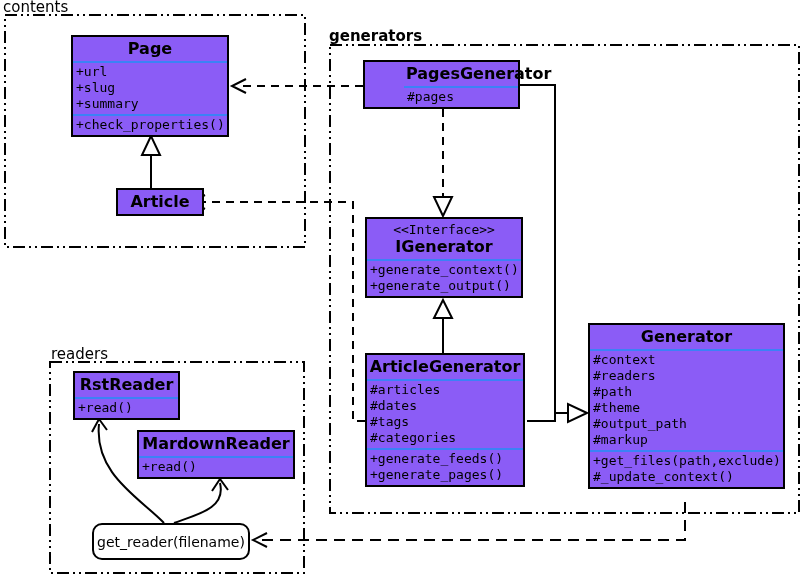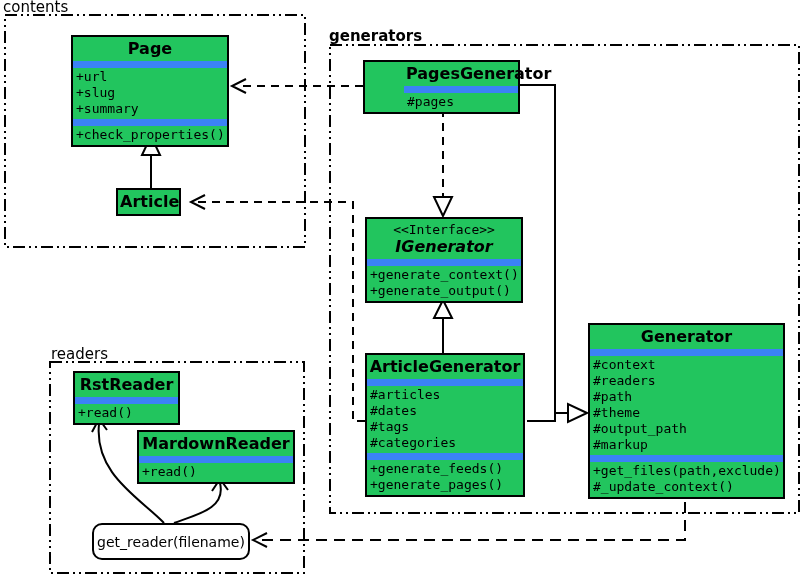--- a/index.html
+++ b/index.html
@@ -12,40 +12,40 @@
     overflow:hidden;
   }
   #wires{position:absolute;left:0;top:0;width:803px;height:579px;z-index:1;}
   .pkg-label{
     position:absolute;z-index:3;
     font:15px "DejaVu Sans", sans-serif;
     color:#000;white-space:nowrap;
   }
   .uml-class{
     position:absolute;z-index:2;
-    background:#22c55e;
+    background:#8b5cf6;
     border:2px solid #000;
     box-sizing:border-box;
   }
   .uml-title{
     font:bold 16px "DejaVu Sans", sans-serif;
     text-align:center;
     padding:2px 2px 3px 2px;
     white-space:nowrap;
     line-height:19px;
   }
   .uml-stereotype{
     font:13px "DejaVu Sans Mono", monospace;
     text-align:center;
     padding-top:3px;
     line-height:15px;
   }
-  .uml-stereotype + .uml-title{padding-top:0;font-style:italic;}
+  .uml-stereotype + .uml-title{padding-top:0;}
   .uml-members{
-    border-top:7px solid #3b82f6;
+    border-top:2px solid #3b82f6;
     font:13px/16px "DejaVu Sans Mono", monospace;
     padding:1px 3px 2px 3px;
     white-space:pre;
     overflow:visible;
   }
   .uml-member{white-space:pre;}
   .plain-box{
     position:absolute;z-index:2;
     background:#fff;border:2px solid #000;box-sizing:border-box;
     display:flex;align-items:center;justify-content:center;
@@ -113,21 +113,21 @@
   <div class="pkg-label" style="left:3px;top:-2px;">contents</div>
   <div class="pkg-label" style="left:329px;top:27px;font-weight:bold;">generators</div>
   <div class="pkg-label" style="left:51px;top:345px;">readers</div>
 
   <div class="uml-class" style="left:71px;top:35px;width:158px;">
     <div class="uml-title">Page</div>
     <div class="uml-members"><div class="uml-member">+url</div><div class="uml-member">+slug</div><div class="uml-member">+summary</div></div>
     <div class="uml-members"><div class="uml-member">+check_properties()</div></div>
   </div>
 
-  <div class="uml-class" style="left:116px;top:188px;width:65px;">
+  <div class="uml-class" style="left:116px;top:188px;width:88px;">
     <div class="uml-title">Article</div>
   </div>
 
   <div class="uml-class" style="left:363px;top:60px;width:157px;padding-left:39px;">
     <div class="uml-title">PagesGenerator</div>
     <div class="uml-members"><div class="uml-member">#pages</div></div>
   </div>
 
   <div class="uml-class" style="left:365px;top:217px;width:158px;">
     <div class="uml-stereotype">&lt;&lt;Interface&gt;&gt;</div>

